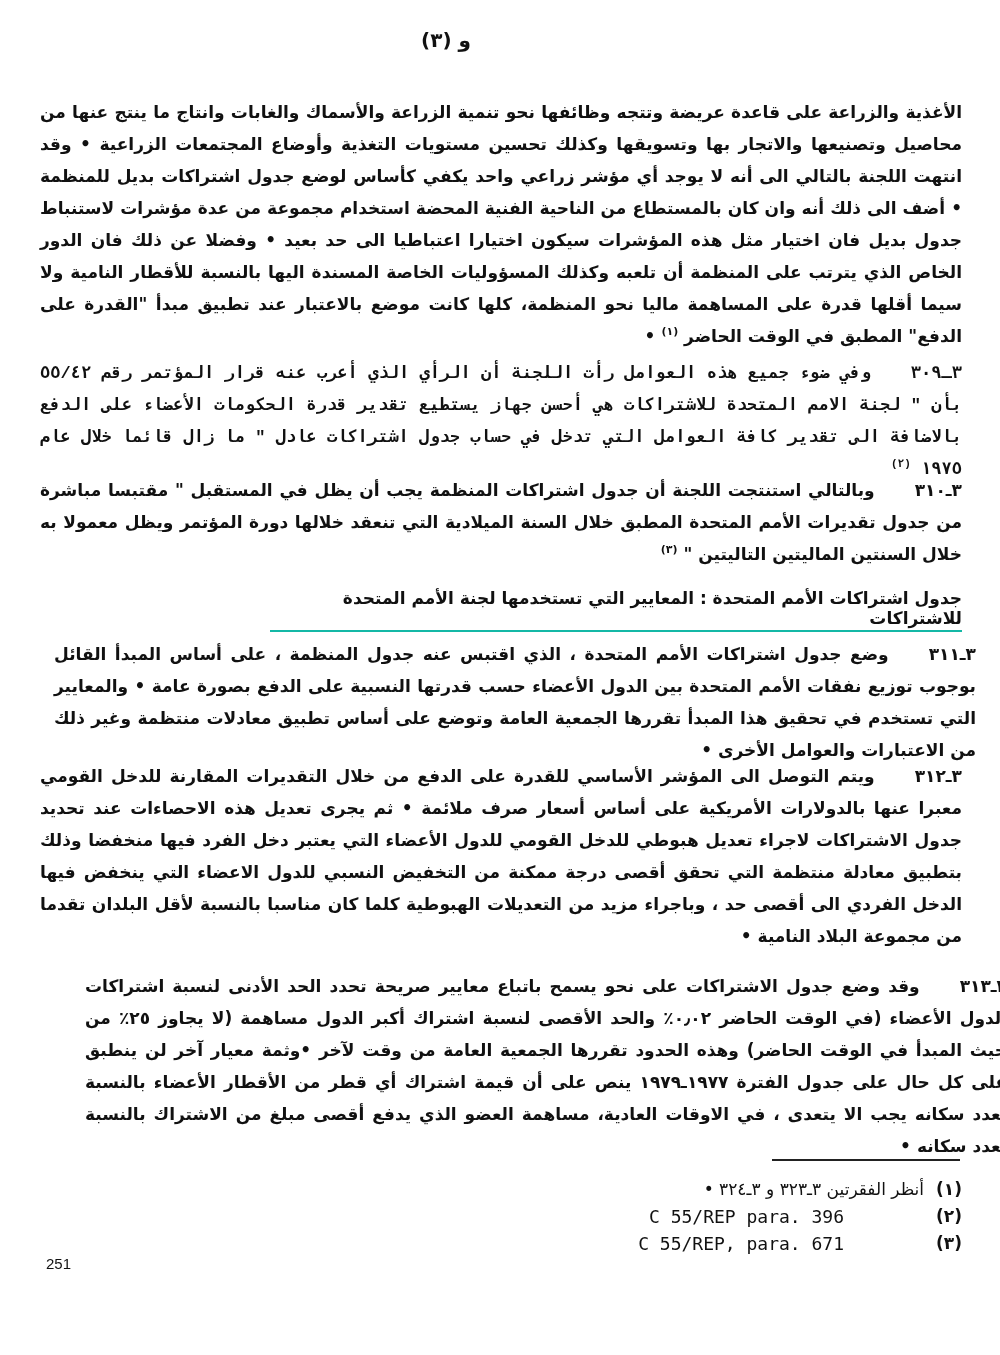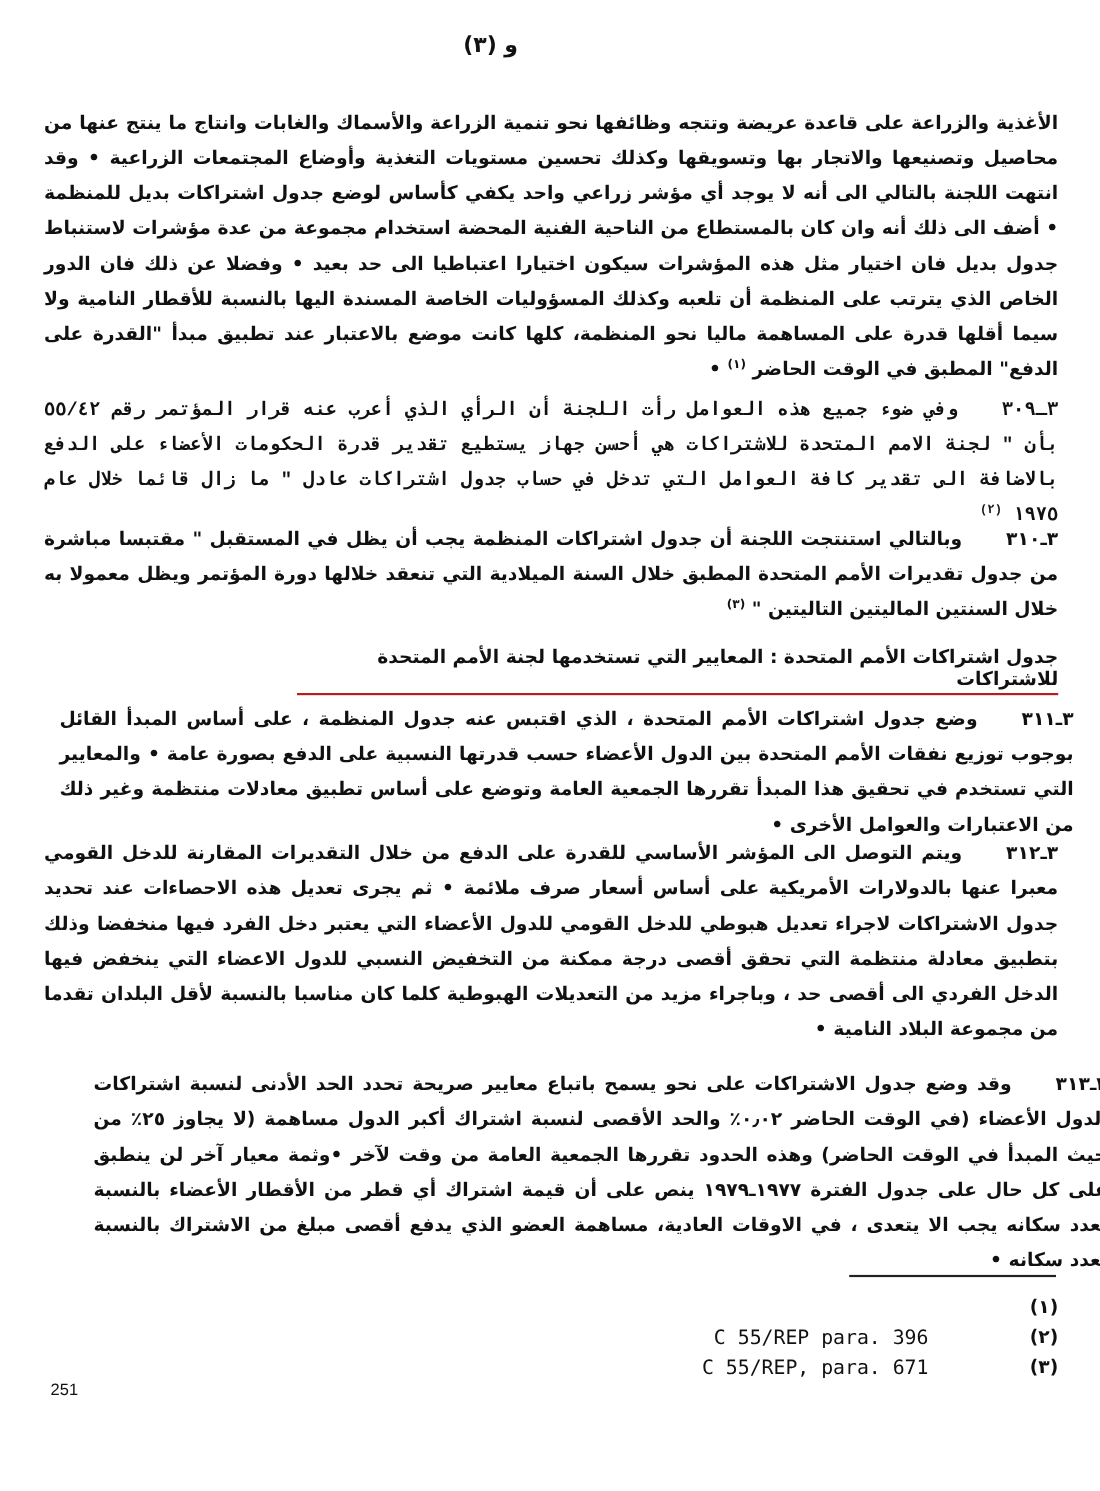--- a/index.html
+++ b/index.html
@@ -2,21 +2,21 @@
 <html><head>
 <meta charset="utf-8">
 <style>
   html, body { margin: 0; padding: 0; background: #ffffff; }
   body { width: 1000px; height: 1355px; position: relative; overflow: hidden; color: #111; font-family: "DejaVu Sans", sans-serif; }
   .page-header { position: absolute; top: 28px; left: 0; width: 892px; text-align: center; font-size: 20px; font-weight: bold; direction: rtl; }
   .body-text { position: absolute; left: 40px; width: 922px; direction: rtl; text-align: justify; text-align-last: right; font-size: 17px; font-weight: bold; line-height: 32px; }
   .para { margin: 0; }
   .pnum { display: inline-block; margin-left: 40px; }
   sup { font-size: 11px; vertical-align: super; line-height: 0; }
-  .heading { position: absolute; top: 588px; right: 38px; direction: rtl; font-size: 17px; font-weight: bold; border-bottom: 2px solid #b91c1c; padding-bottom: 2px; width: 692px; text-align: right; }
+  .heading { position: absolute; top: 588px; right: 38px; direction: rtl; font-size: 17px; font-weight: bold; border-bottom: 2px solid #14b8a6; padding-bottom: 2px; width: 692px; text-align: right; }
   .fn-rule { position: absolute; top: 1159px; right: 40px; width: 188px; border-top: 2px solid #222; }
   .footnotes { position: absolute; top: 1176px; right: 38px; width: 440px; direction: rtl; }
   .fn { font-size: 17px; line-height: 27px; display: flex; gap: 12px; }
   .fn .mk { min-width: 24px; font-weight: bold; }
   .fn .latin { direction: ltr; font-family: "DejaVu Sans Mono", monospace; font-size: 18px; margin-right: 80px; }
   .page-number { position: absolute; top: 1255px; left: 46px; font-size: 15px; font-family: "Liberation Sans", sans-serif; }
 </style>
 </head>
 <body>
 
@@ -46,20 +46,21 @@
 
 <div class="body-text" style="top:970px;margin-left:45px;">
   <p class="para"><span class="pnum">٣ـ٣١٣</span><span>وقد وضع جدول الاشتراكات على نحو يسمح باتباع معايير صريحة تحدد الحد الأدنى لنسبة اشتراكات الدول الأعضاء (في الوقت الحاضر ٠٫٠٢٪ والحد الأقصى لنسبة اشتراك أكبر الدول مساهمة (لا يجاوز ٢٥٪ من حيث المبدأ في الوقت الحاضر) وهذه الحدود تقررها الجمعية العامة من وقت لآخر •وثمة معيار آخر لن ينطبق على كل حال على جدول الفترة ١٩٧٧ـ١٩٧٩ ينص على أن قيمة اشتراك أي قطر من الأقطار الأعضاء بالنسبة لعدد سكانه يجب الا يتعدى ، في الاوقات العادية، مساهمة العضو الذي يدفع أقصى مبلغ من الاشتراك بالنسبة لعدد سكانه •</span></p>
 </div>
 
 <div class="fn-rule"></div>
 
 <div class="footnotes">
   <div class="fn">
     <span class="mk">(١)</span>
+    <span>أنظر الفقرتين ٣ـ٣٢٣ و ٣ـ٣٢٤ •</span>
   </div>
   <div class="fn">
     <span class="mk">(٢)</span>
     <span class="latin">C 55/REP para. 396</span>
   </div>
   <div class="fn">
     <span class="mk">(٣)</span>
     <span class="latin">C 55/REP, para. 671</span>
   </div>
 </div>

